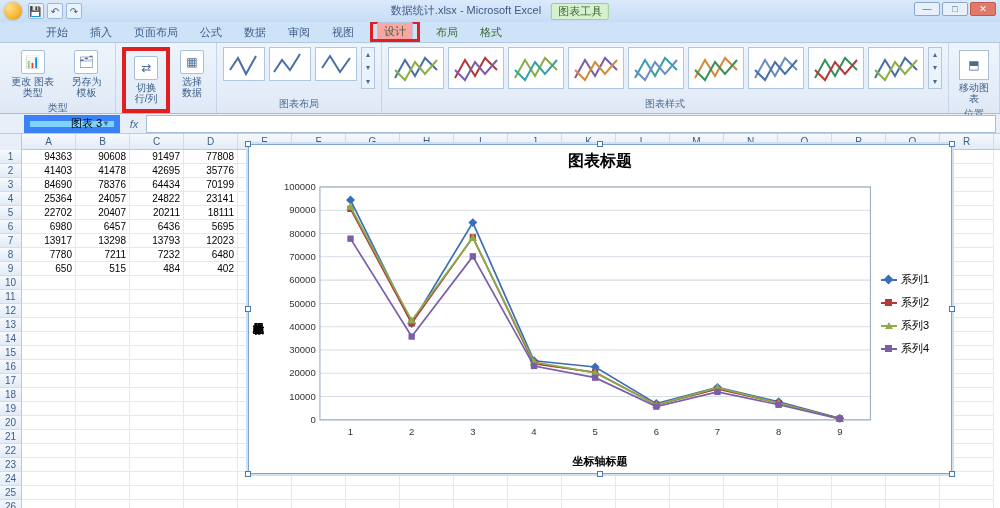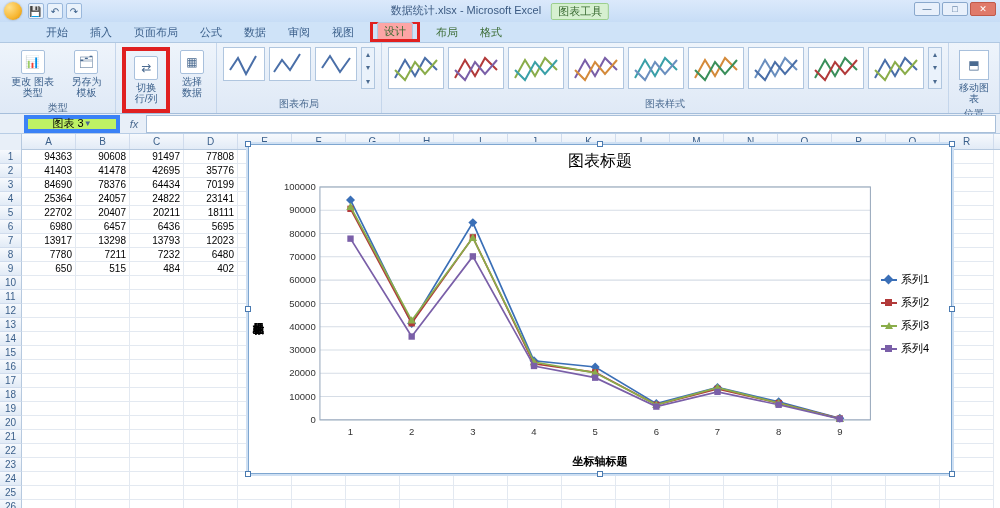--- a/index.html
+++ b/index.html
@@ -39,21 +39,21 @@
 
   .style-strip { display:flex; gap:4px; overflow:hidden; }
   .style-thumb { width:56px; height:42px; background:#fff; border:1px solid #b0c6df; display:flex; align-items:center; justify-content:center;}
   .style-thumb svg { width:50px; height:36px;}
   .style-more { width:14px; height:42px; background:#eaf2fb; border:1px solid #b0c6df; display:flex; flex-direction:column; justify-content:space-around; align-items:center; font-size:8px; color:#4a6a90;}
 
   .move-chart-icon { width:30px; height:30px; background:#fff; border:1px solid #a8c0dc; display:flex;align-items:center;justify-content:center; font-size:12px; color:#4a6a90;}
 
   
   .fx-row { height:20px; background:#e8eff8; border-bottom:1px solid #b8cde5; display:flex; align-items:center;}
-  .namebox { width:96px; height:18px; margin:0 2px 0 24px; background:#bef264; border:4px solid #3b82f6; padding:0 4px; display:flex; align-items:center; justify-content:center; font-size:11px;}
+  .namebox { width:96px; height:18px; margin:0 2px 0 24px; background:#7dd3fc; border:6px solid #3b82f6; padding:0 4px; display:flex; align-items:center; justify-content:flex-end; font-size:11px;}
   .namebox .dd { color:#4a6a90; font-size:8px;}
   .fx-btns { display:flex; gap:3px; margin:0 4px;}
   .fx-btn { width:16px; height:16px; display:flex;align-items:center;justify-content:center; font-style:italic; color:#4a6a90; font-size:11px;}
   .formula-bar { flex:1; height:18px; background:#fff; border:1px solid #a8bfd9; margin-right:4px;}
 
   
   .sheet-area { position:relative; height:374px; background:#fff; }
   .col-headers { display:flex; height:16px; background:linear-gradient(#f6f9fd,#e2ebf6); border-bottom:1px solid #b6c9df; position:absolute; top:0; left:0; right:0;}
   .corner { width:22px; height:16px; border-right:1px solid #b6c9df; background:#e8eff8;}
   .ch { width:54px; text-align:center; font-size:10px; color:#3a5f8a; border-right:1px solid #d0dced; line-height:16px;}
@@ -62,21 +62,21 @@
   .grid { position:absolute; top:16px; left:22px; }
   .grow { display:flex; height:14px;}
   .cell { width:54px; height:14px; border-right:1px solid #e3e9f1; border-bottom:1px solid #e3e9f1; text-align:right; padding-right:3px; font-size:10px; line-height:14px; overflow:hidden; white-space:nowrap;}
 
   
   .chart-obj { position:absolute; top:10px; left:248px; width:704px; height:330px; background:#fff; border:1px solid #7ea6d0; box-shadow:0 0 0 2px #cfe0f3;}
   .chart-handle { position:absolute; width:6px; height:6px; background:#fff; border:1px solid #4a7ab0;}
   .ch-tl{top:-4px;left:-4px;} .ch-tr{top:-4px;right:-4px;} .ch-bl{bottom:-4px;left:-4px;} .ch-br{bottom:-4px;right:-4px;}
   .ch-tm{top:-4px;left:50%;margin-left:-3px;} .ch-bm{bottom:-4px;left:50%;margin-left:-3px;}
   .ch-ml{left:-4px;top:50%;margin-top:-3px;} .ch-mr{right:-4px;top:50%;margin-top:-3px;}
-  .chart-title { text-align:center; font-size:16px; font-weight:normal; padding:6px 0 2px;}
+  .chart-title { text-align:center; font-size:16px; font-weight:bold; padding:6px 0 2px;}
   .plot-wrap { display:flex; height:280px;}
   .y-axis-title { writing-mode:vertical-rl; text-orientation:upright; font-size:11px; font-weight:bold; display:flex; align-items:center; justify-content:center; width:18px;}
   .plot-svg { flex:1; }
   .legend { width:70px; display:flex; flex-direction:column; justify-content:center; gap:8px; font-size:11px; padding-right:6px;}
   .legend-item { display:flex; align-items:center; gap:4px;}
   .leg-mark { width:16px; height:8px; position:relative;}
   .leg-mark::before { content:""; position:absolute; top:3px; left:0; right:0; height:2px; background:currentColor;}
   .leg-mark::after { content:""; position:absolute; top:0; left:4px; width:7px; height:7px; background:currentColor;}
   .leg-mark.diamond::after { transform:rotate(45deg);}
   .leg-mark.tri::after { width:0;height:0;background:none;border-left:4px solid transparent;border-right:4px solid transparent;border-bottom:7px solid currentColor;}

